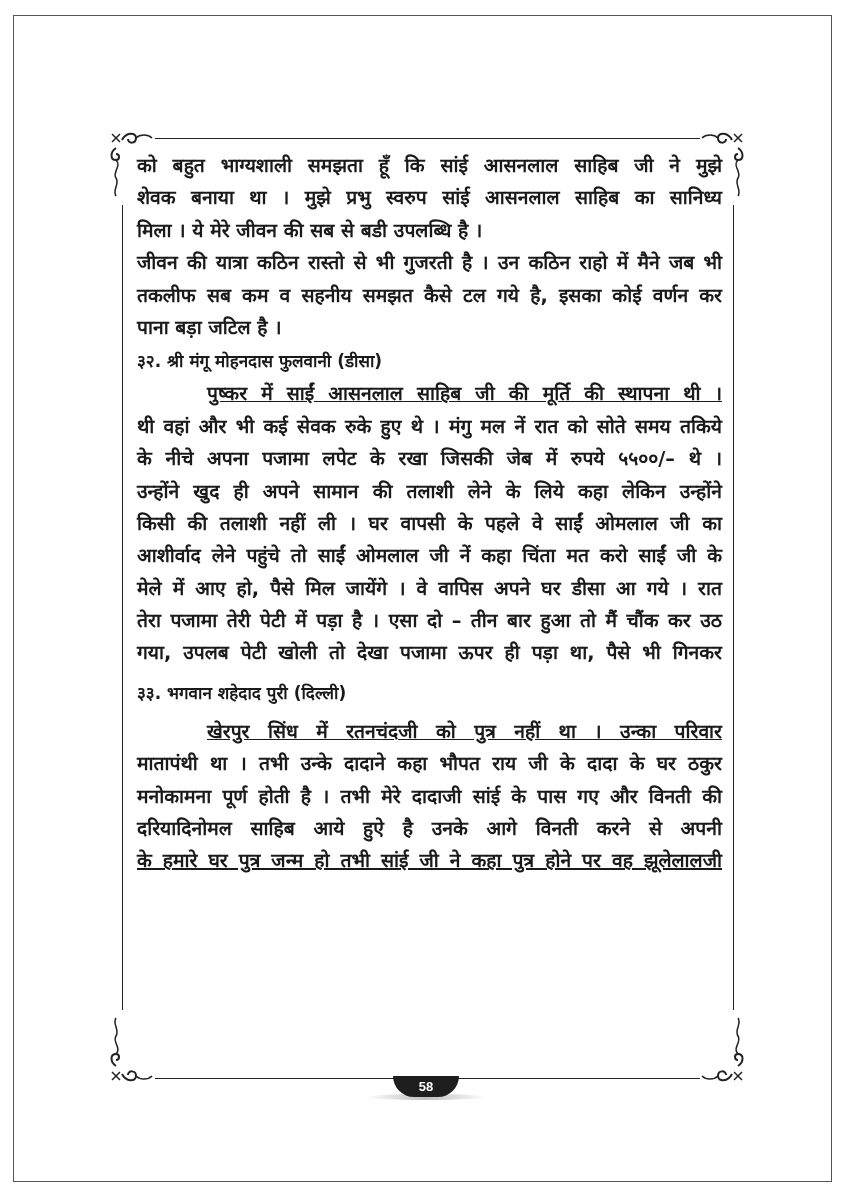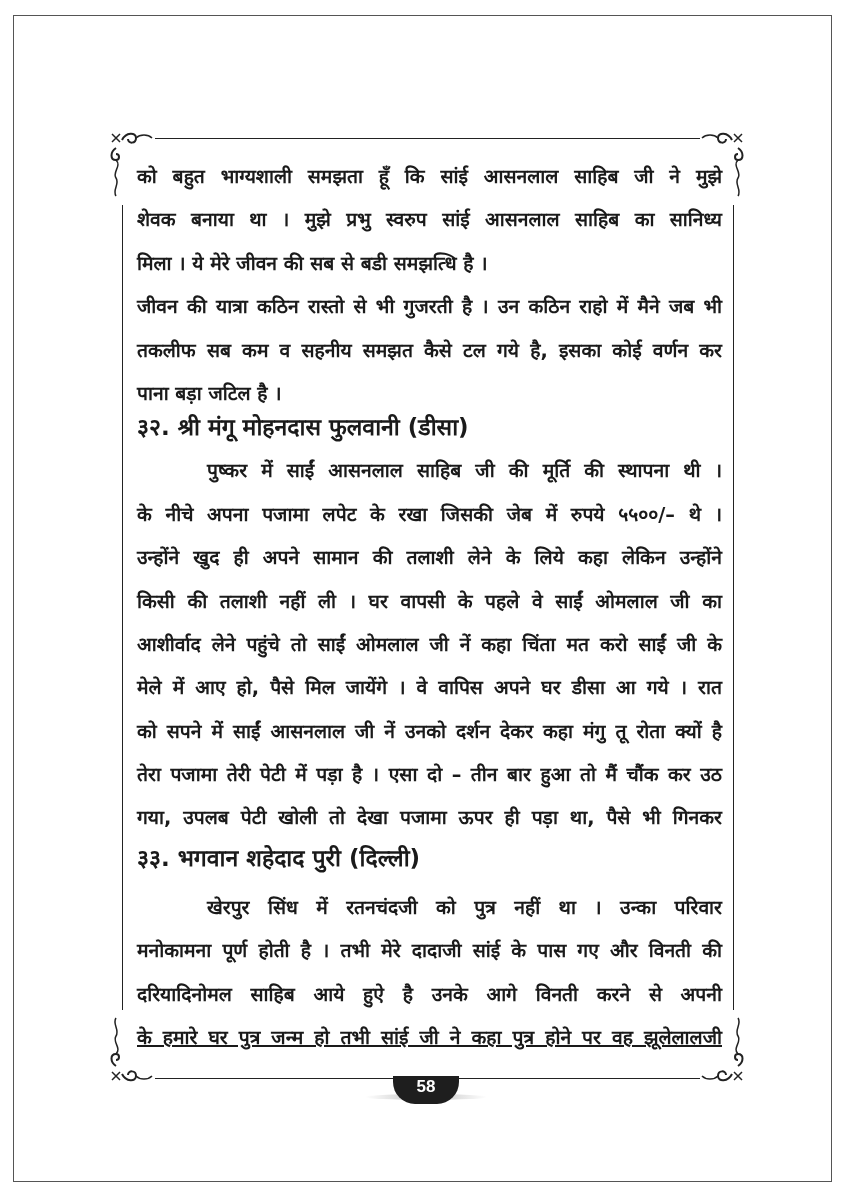--- a/index.html
+++ b/index.html
@@ -16,29 +16,29 @@
   .frame-bottom { position:absolute; left:155px; top:1078px; width:545px; height:0;
          border-top:1.5px solid #222; }
   .corner { position:absolute; width:46px; height:72px; }
   .corner.tl { left:108px; top:132px; }
   .corner.tr { left:700px; top:132px; transform:scaleX(-1); }
   .corner.bl { left:108px; top:1010px; transform:scaleY(-1); }
   .corner.br { left:700px; top:1010px; transform:scale(-1,-1); }
   .text-block { position:absolute; left:137px; top:150px; width:585px;
          font-size:19.3px; font-weight:bold; }
   .line { height:32.4px; line-height:32.4px; white-space:nowrap; overflow:visible;
-         text-align:justify; text-align-last:justify;margin-top:11px; }
+         text-align:justify; text-align-last:justify; }
   .line.last { text-align-last:left; }
-  .line.indent { padding-left:70px; }
-  .heading { height:34px; line-height:34px; font-size:23px; font-weight:bold; white-space:nowrap; }
+  .line.indent { padding-left:70px;text-decoration:underline; }
+  .heading { height:34px; line-height:34px; font-size:17px; font-weight:bold; white-space:nowrap; }
   .gap { height:6px; }
   .underline-line { text-decoration:underline; text-decoration-thickness:1.5px; }
-  .page-num { position:absolute; left:393px; top:1076px; width:66px; height:28px;
+  .page-num { position:absolute; left:393px; top:1076px; width:66px; height:21px;
          background:#1e1e1e; color:#fff; font-family:"Liberation Sans", sans-serif;
-         font-weight:bold; font-size:17px; text-align:center; line-height:22px;
+         font-weight:bold; font-size:13px; text-align:center; line-height:22px;
          border-radius:0 0 22px 22px; }
   .page-num-shadow { position:absolute; left:365px; top:1094px; width:122px; height:6px;
          background:linear-gradient(90deg, rgba(0,0,0,0), rgba(0,0,0,0.25), rgba(0,0,0,0)); border-radius:50%; }
 </style>
 </head>
 <body>
 
 <div class="page-border"></div>
 
 <div class="frame-top"></div>
@@ -71,39 +71,40 @@
   <path d="M4 2 L12 10 M4 10 L12 2" stroke="#222" stroke-width="1.5" fill="none"></path>
   <path d="M14 8 C18 0 28 0 28 6 C28 12 20 12 20 7" stroke="#222" stroke-width="2" fill="none"></path>
   <path d="M28 6 C32 2 40 2 44 6" stroke="#222" stroke-width="1.5" fill="none"></path>
   <path d="M8 16 C2 20 2 28 8 28 C12 28 12 22 8 22" stroke="#222" stroke-width="2" fill="none"></path>
   <path d="M8 28 C14 34 4 40 8 46 C12 52 4 58 8 64" stroke="#222" stroke-width="1.5" fill="none"></path>
 </svg>
 
 <div class="text-block">
   <div class="line">को बहुत भाग्यशाली समझता हूँ कि सांई आसनलाल साहिब जी ने मुझे</div>
   <div class="line">शेवक बनाया था । मुझे प्रभु स्वरुप सांई आसनलाल साहिब का सानिध्य</div>
-  <div class="line last">मिला । ये मेरे जीवन की सब से बडी समझत्धि है ।</div>
+  <div class="line last">मिला । ये मेरे जीवन की सब से बडी उपलब्धि है ।</div>
   <div class="line">जीवन की यात्रा कठिन रास्तो से भी गुजरती है । उन कठिन राहो में मैने जब भी</div>
   <div class="line">तकलीफ सब कम व सहनीय समझत कैसे टल गये है, इसका कोई वर्णन कर</div>
   <div class="line last">पाना बड़ा जटिल है ।</div>
 
   <div class="heading">३२. श्री मंगू मोहनदास फुलवानी (डीसा)</div>
   <div class="line indent">पुष्कर में साईं आसनलाल साहिब जी की मूर्ति की स्थापना थी ।</div>
+  <div class="line">थी वहां और भी कई सेवक रुके हुए थे । मंगु मल नें रात को सोते समय तकिये</div>
   <div class="line">के नीचे अपना पजामा लपेट के रखा जिसकी जेब में रुपये ५५००/– थे ।</div>
   <div class="line">उन्होंने खुद ही अपने सामान की तलाशी लेने के लिये कहा लेकिन उन्होंने</div>
   <div class="line">किसी की तलाशी नहीं ली । घर वापसी के पहले वे साईं ओमलाल जी का</div>
   <div class="line">आशीर्वाद लेने पहुंचे तो साईं ओमलाल जी नें कहा चिंता मत करो साईं जी के</div>
   <div class="line">मेले में आए हो, पैसे मिल जायेंगे । वे वापिस अपने घर डीसा आ गये । रात</div>
-  <div class="line">को सपने में साईं आसनलाल जी नें उनको दर्शन देकर कहा मंगु तू रोता क्यों है</div>
   <div class="line">तेरा पजामा तेरी पेटी में पड़ा है ।  एसा दो – तीन बार हुआ तो मैं चौंक कर उठ</div>
   <div class="line">गया, उपलब पेटी खोली तो देखा पजामा ऊपर ही पड़ा था, पैसे भी गिनकर</div>
 
   <div class="gap"></div>
   <div class="heading">३३. भगवान शहेदाद पुरी (दिल्ली)</div>
   <div class="gap"></div>
   <div class="line indent">खेरपुर सिंध में रतनचंदजी को पुत्र नहीं था । उन्का परिवार</div>
+  <div class="line">मातापंथी था । तभी उन्के दादाने कहा भौपत राय जी के दादा के घर ठकुर</div>
   <div class="line">मनोकामना पूर्ण होती है । तभी मेरे दादाजी सांई के पास गए और विनती की</div>
   <div class="line">दरियादिनोमल साहिब आये  हुऐ है उनके आगे विनती करने से  अपनी</div>
   <div class="line underline-line">के हमारे घर पुत्र जन्म हो तभी सांई जी ने कहा पुत्र होने पर वह झूलेलालजी</div>
 </div>
 
 <div class="page-num-shadow"></div>
 <div class="page-num">58</div>
 
 </body></html>

